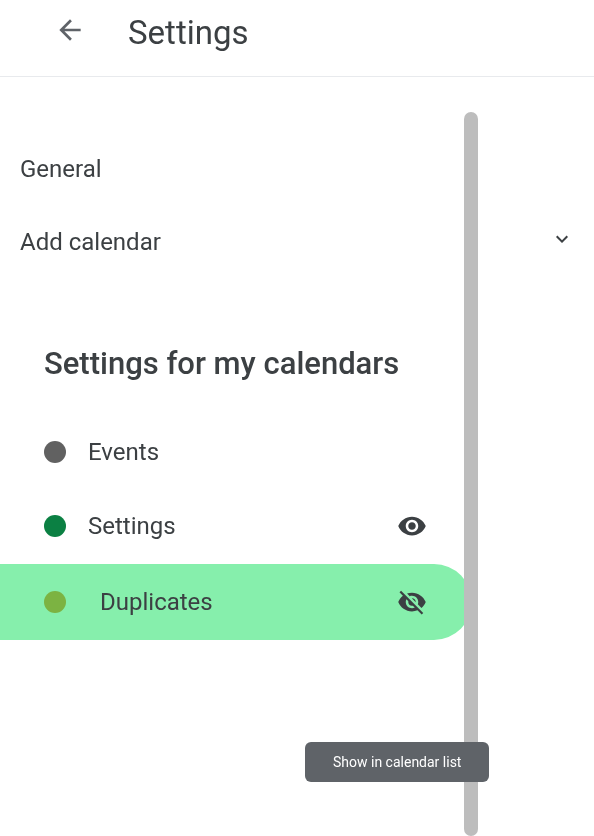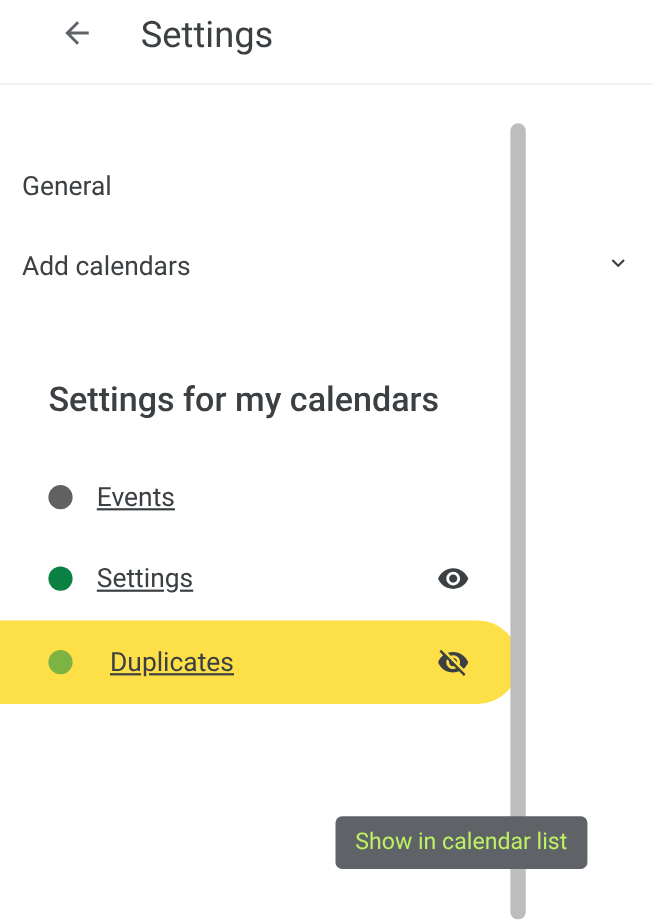--- a/index.html
+++ b/index.html
@@ -76,24 +76,23 @@
     }
     .calendar-item {
       padding: 22px 44px;
       display: flex;
       align-items: center;
       gap: 22px;
       cursor: pointer;
       position: relative;
       border-radius: 0 40px 40px 0;
       margin-right: 122px;
-      text-decoration: underline;
     }
     .calendar-item.hovered {
-      background: #fde047;
+      background: #86efac;
       gap: 34px;
     }
     .color-dot {
       width: 22px;
       height: 22px;
       border-radius: 50%;
       flex-shrink: 0;
     }
     .calendar-label {
       font-size: 24px;
@@ -120,24 +119,24 @@
       width: 14px;
       height: 724px;
       background: #bdbdbd;
       border-radius: 7px;
     }
     .tooltip {
       position: absolute;
       left: 305px;
       top: 742px;
       background: #5f6368;
-      color: #bef264;
-      padding: 12px 18px;
+      color: #ffffff;
+      padding: 12px 28px;
       border-radius: 6px;
-      font-size: 21px;
+      font-size: 14px;
       white-space: nowrap;
     }
   </style>
 </head>
 <body>
 
 <div class="header">
   <div class="back-btn">
     <span>
       <svg viewBox="0 0 24 24">
@@ -150,21 +149,21 @@
 
 <div class="divider"></div>
 
 <div class="content">
 
   <div class="nav-item">
     <span>General</span>
   </div>
 
   <div class="nav-item">
-    <span>Add calendars</span>
+    <span>Add calendar</span>
     <span class="chevron-icon">
       <svg viewBox="0 0 24 24">
           <path d="M7.41 8.59L12 13.17l4.59-4.58L18 10l-6 6-6-6 1.41-1.41z"></path>
         </svg>
     </span>
   </div>
 
 
   <div class="section-title">Settings for my calendars</div>
 

